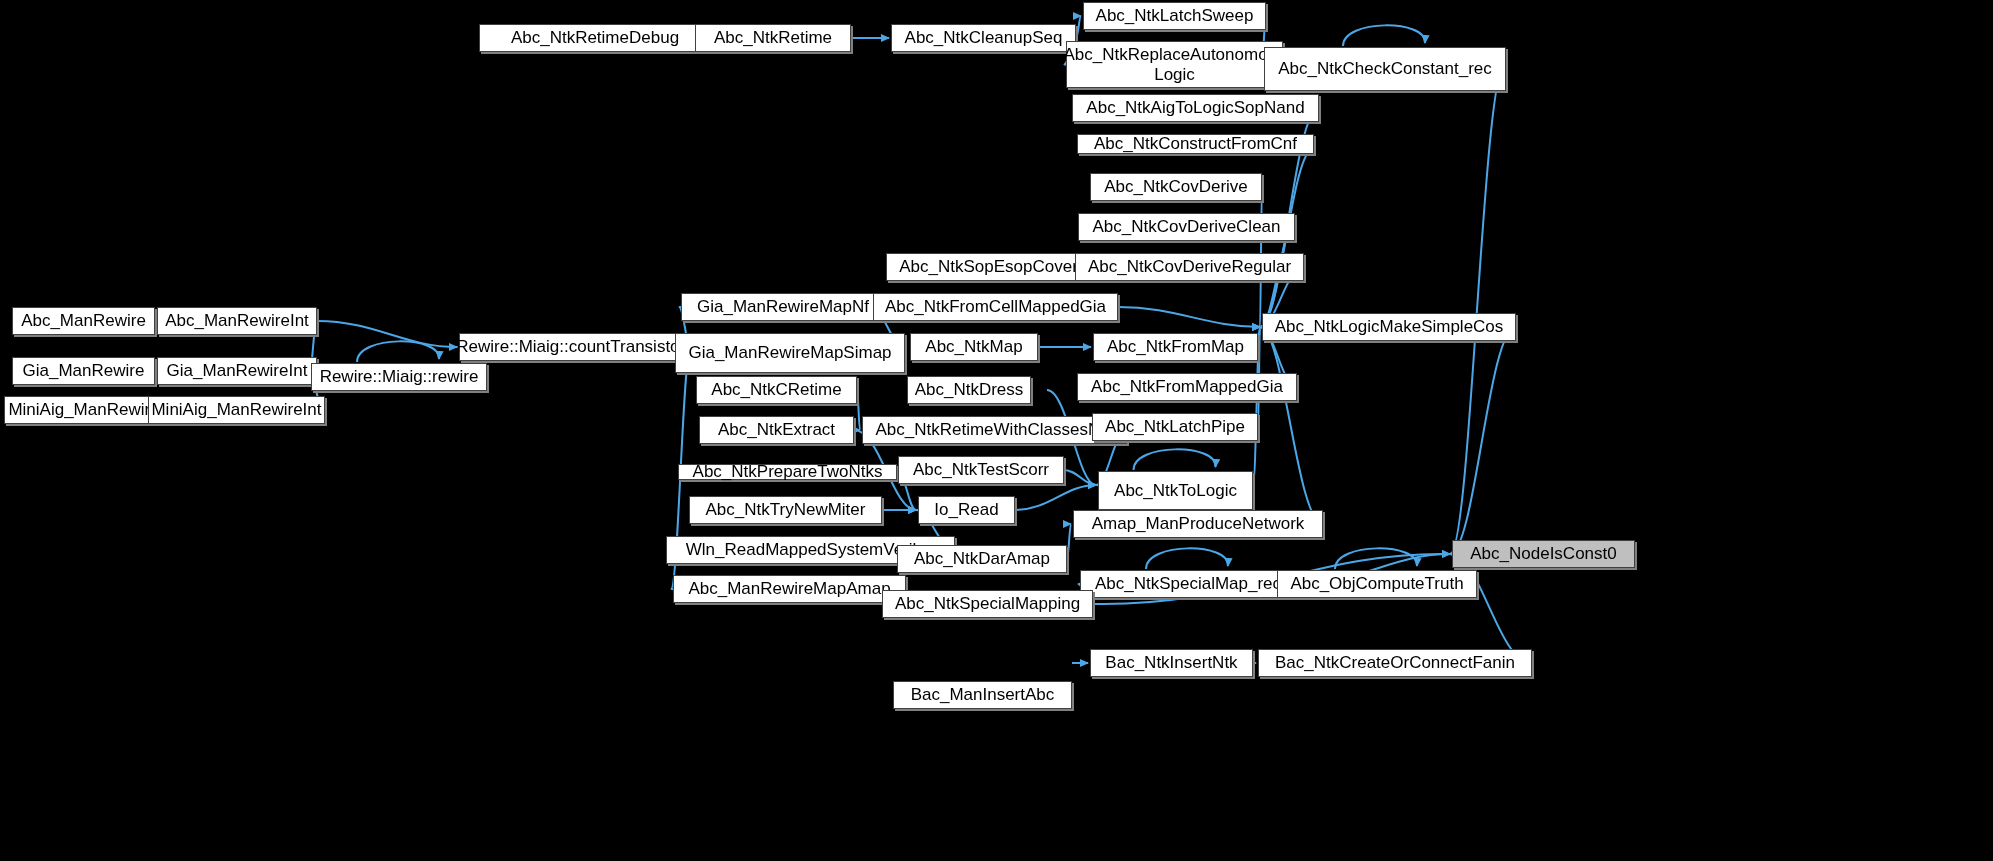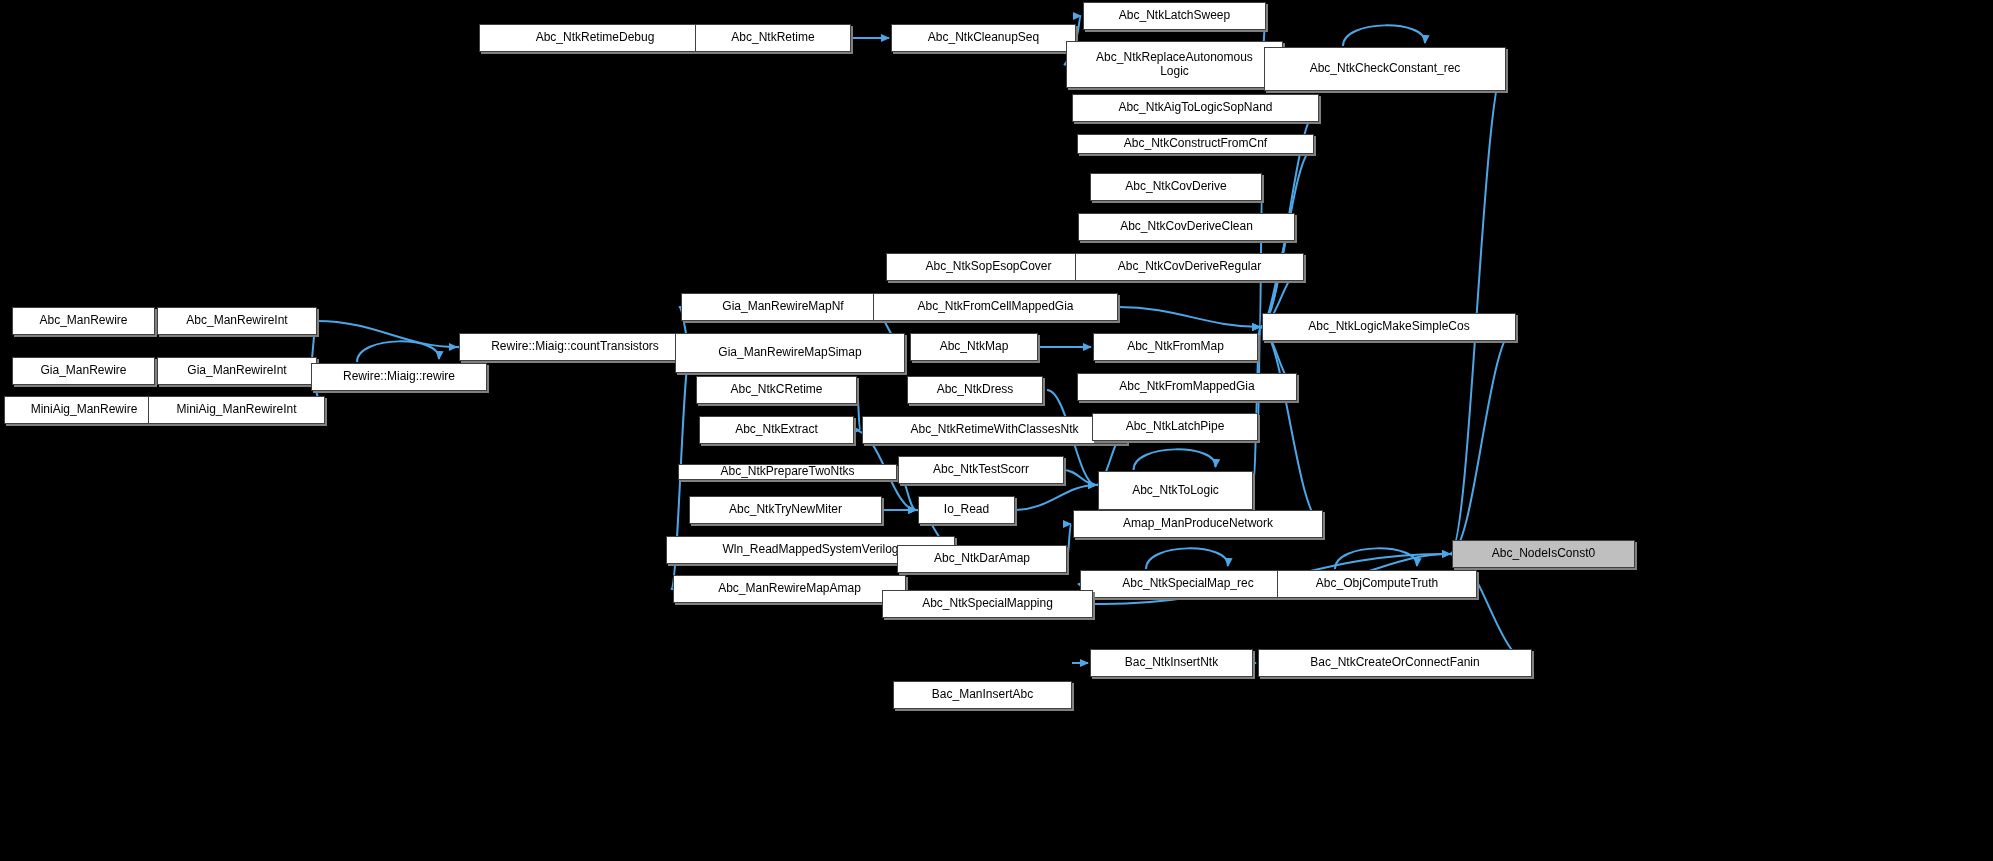--- a/index.html
+++ b/index.html
@@ -1,21 +1,21 @@
 <!DOCTYPE html>
 <html><head>
 <meta charset="utf-8">
 <style>
   html,body{margin:0;padding:0;background:#000;}
   #stage{position:relative;width:1993px;height:861px;background:#000;overflow:hidden;
          font-family:"Liberation Sans", sans-serif;}
   #edges{position:absolute;left:0;top:0;width:1993px;height:861px;}
   .node{position:absolute;box-sizing:border-box;background:#ffffff;border:1px solid #404040;
         color:#000000;display:flex;align-items:center;justify-content:center;text-align:center;
-        font-size:12px;line-height:1.12;white-space:pre-line;
+        font-size:17px;line-height:1.12;white-space:pre-line;
         box-shadow:2px 2px 0 #808080;}
   .node.current{background:#bfbfbf;}
 </style>
 </head>
 <body>
 
 <div id="stage">
   <svg id="edges" xmlns="http://www.w3.org/2000/svg">
     <defs>
       <marker id="ah" markerWidth="9" markerHeight="8" refX="8" refY="4" orient="auto" markerUnits="userSpaceOnUse">
@@ -105,21 +105,21 @@
       <div class="node" style="left: 459px; top: 333px; width: 232px; height: 28px;">Rewire::Miaig::countTransistors</div>
       <div class="node" style="left: 675px; top: 333px; width: 230px; height: 40px;">Gia_ManRewireMapSimap</div>
       <div class="node" style="left: 910px; top: 333px; width: 128px; height: 28px;">Abc_NtkMap</div>
       <div class="node" style="left: 1093px; top: 333px; width: 165px; height: 28px;">Abc_NtkFromMap</div>
       <div class="node" style="left: 12px; top: 357px; width: 143px; height: 28px;">Gia_ManRewire</div>
       <div class="node" style="left: 157px; top: 357px; width: 160px; height: 28px;">Gia_ManRewireInt</div>
       <div class="node" style="left: 311px; top: 363px; width: 176px; height: 28px;">Rewire::Miaig::rewire</div>
       <div class="node" style="left: 4px; top: 396px; width: 160px; height: 28px;">MiniAig_ManRewire</div>
       <div class="node" style="left: 148px; top: 396px; width: 177px; height: 28px;">MiniAig_ManRewireInt</div>
       <div class="node" style="left: 696px; top: 376px; width: 161px; height: 28px;">Abc_NtkCRetime</div>
-      <div class="node" style="left: 907px; top: 376px; width: 136px; height: 28px;">Abc_NtkDress</div>
+      <div class="node" style="left: 907px; top: 376px; width: 124px; height: 28px;">Abc_NtkDress</div>
       <div class="node" style="left: 1077px; top: 373px; width: 220px; height: 28px;">Abc_NtkFromMappedGia</div>
       <div class="node" style="left: 699px; top: 416px; width: 155px; height: 28px;">Abc_NtkExtract</div>
       <div class="node" style="left: 862px; top: 416px; width: 265px; height: 28px;">Abc_NtkRetimeWithClassesNtk</div>
       <div class="node" style="left: 1092px; top: 413px; width: 166px; height: 28px;">Abc_NtkLatchPipe</div>
       <div class="node" style="left: 678px; top: 456px; width: 219px; height: 16px; margin-top: 8px;">Abc_NtkPrepareTwoNtks</div>
       <div class="node" style="left: 898px; top: 456px; width: 166px; height: 28px;">Abc_NtkTestScorr</div>
       <div class="node" style="left: 1098px; top: 471px; width: 155px; height: 39px;">Abc_NtkToLogic</div>
       <div class="node" style="left: 689px; top: 496px; width: 193px; height: 28px;">Abc_NtkTryNewMiter</div>
       <div class="node" style="left: 918px; top: 496px; width: 97px; height: 28px;">Io_Read</div>
       <div class="node" style="left: 1073px; top: 510px; width: 250px; height: 28px;">Amap_ManProduceNetwork</div>

